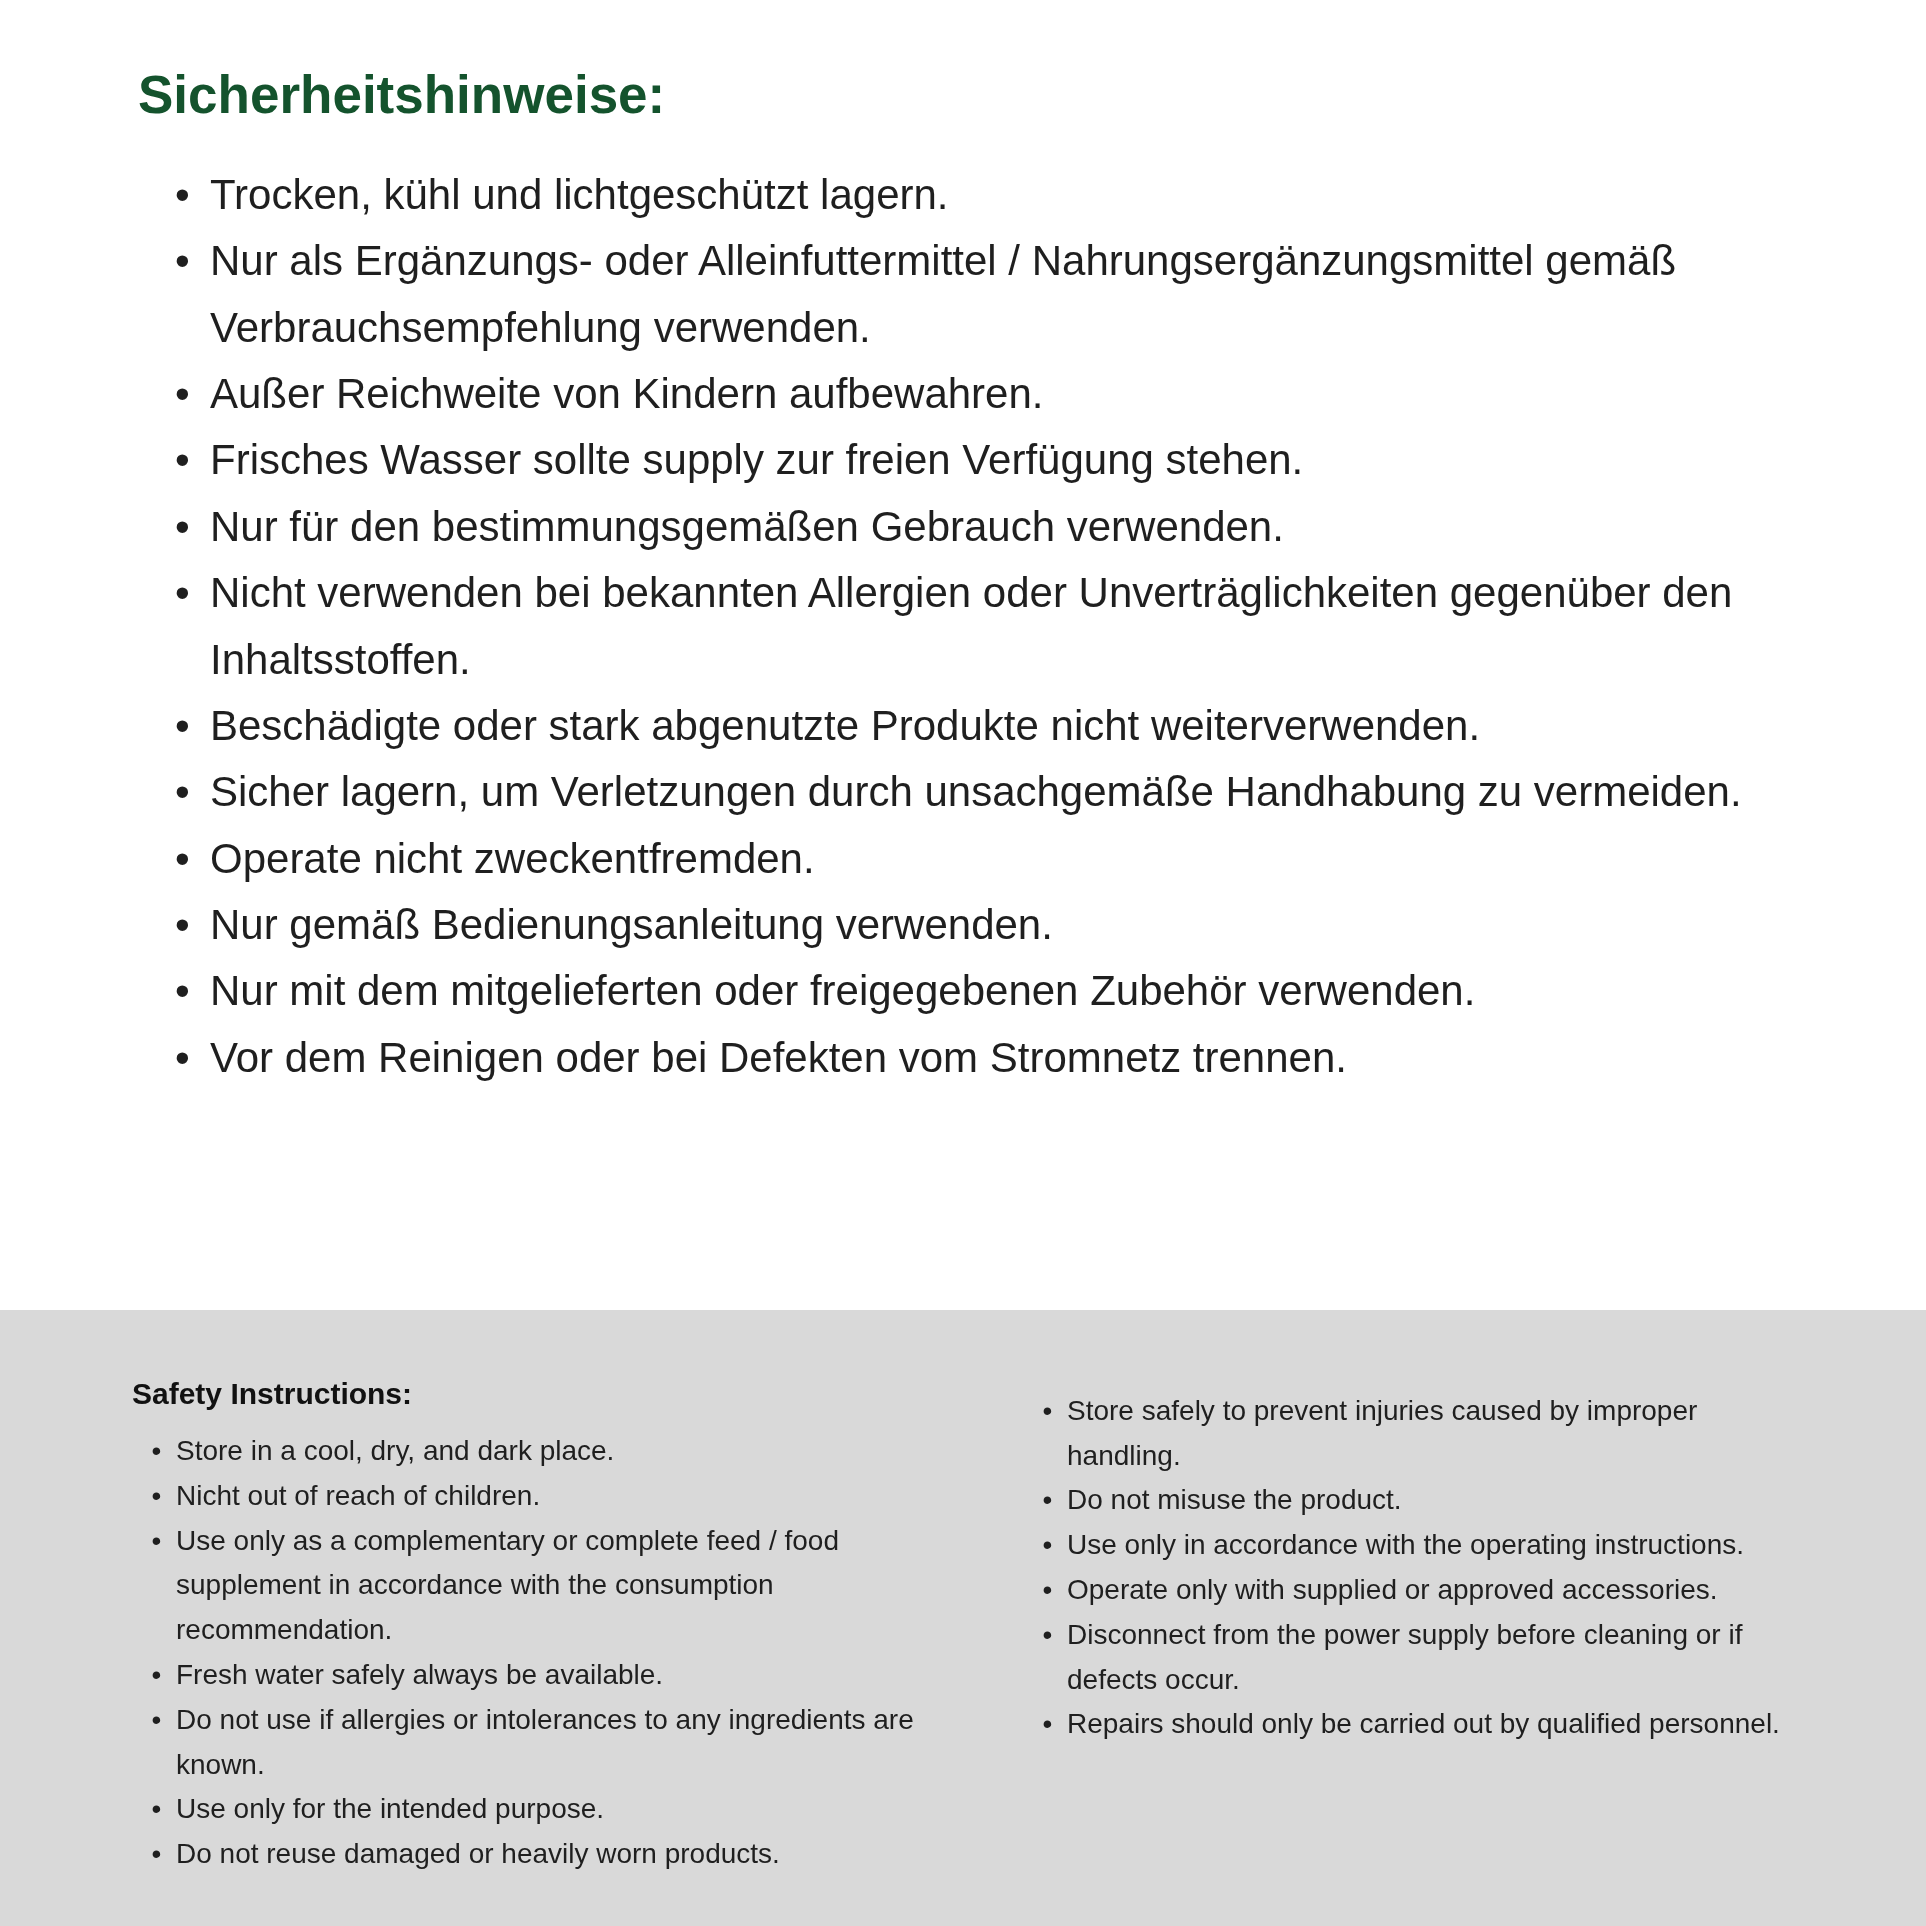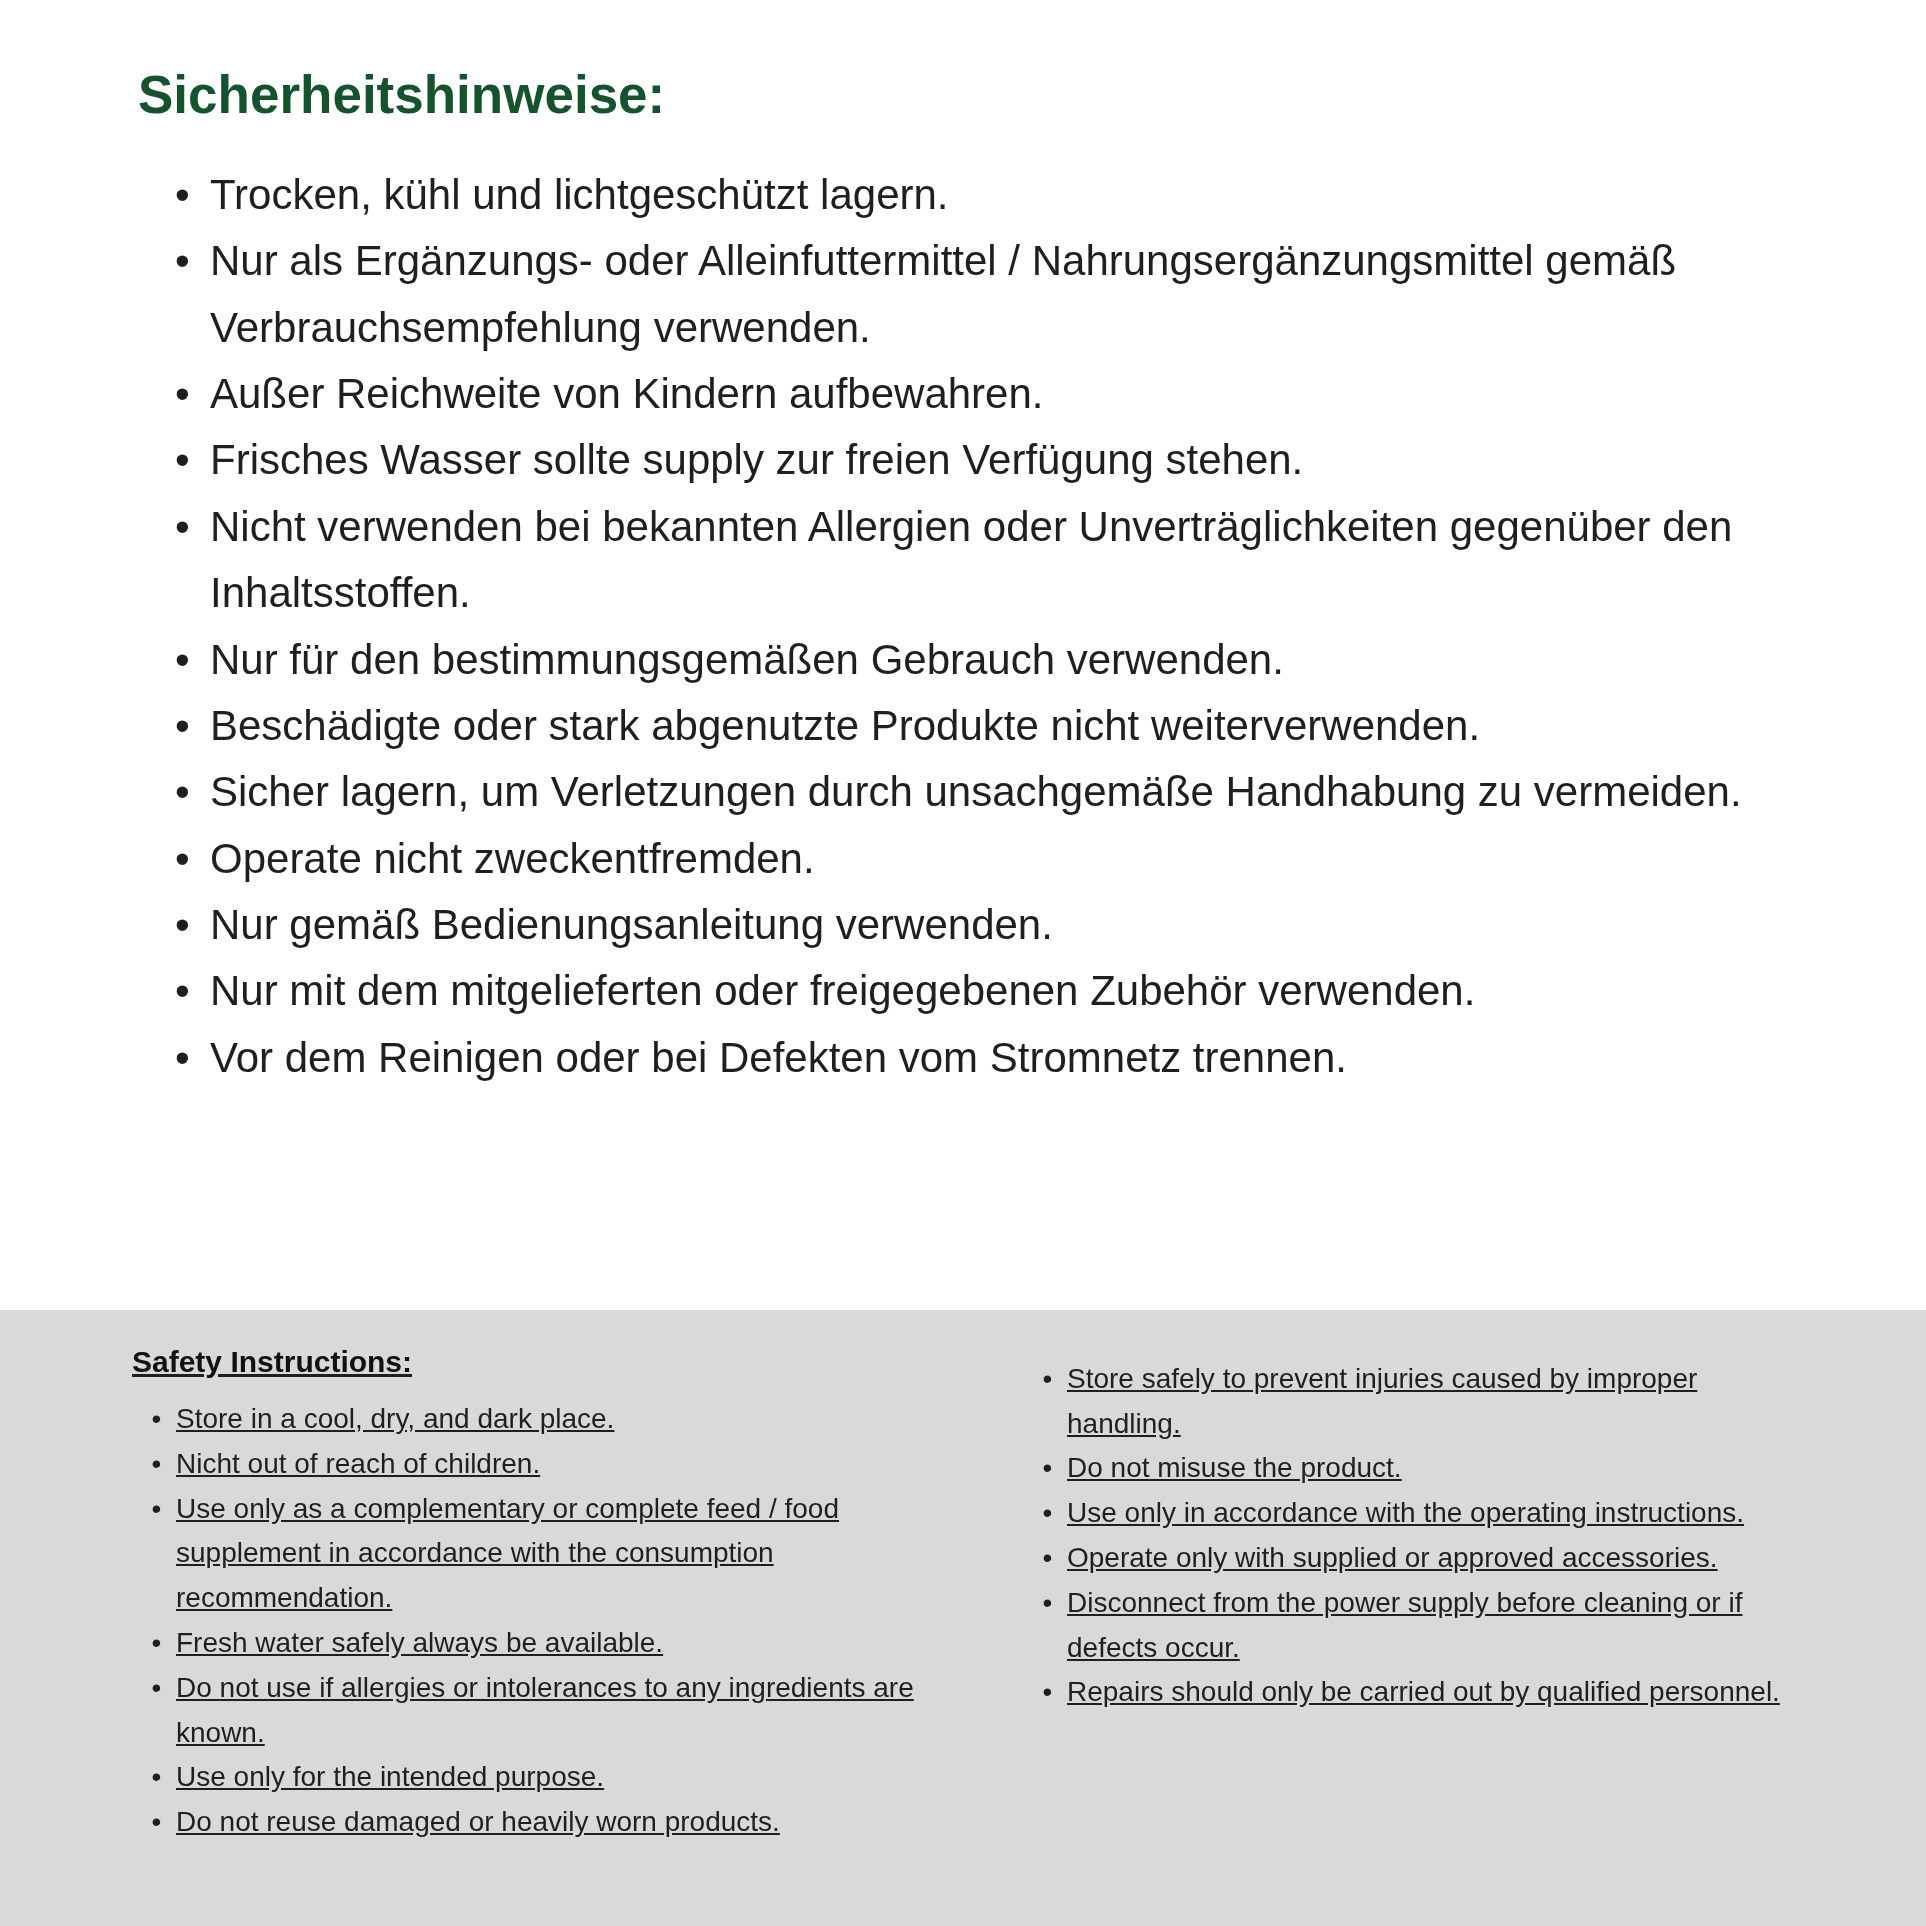--- a/index.html
+++ b/index.html
@@ -42,24 +42,23 @@
     content: "\2022";
     position: absolute;
     left: 37px;
     top: 0;
   }
 
   
   .english-section {
     height: 616px;
     background: #d9d9d9;
-    padding: 35px 109px 39px 132px;
+    padding: 67px 109px 39px 132px;
     display: flex;
     gap: 97px;
-    text-decoration: underline;
   }
   .english-col { flex: 1 1 0; }
   .english-title {
     font-size: 30px;
     font-weight: 700;
     margin: 0 0 18px 0;
     color: #111111;
   }
   .english-list {
     list-style: none;
@@ -86,22 +85,22 @@
 
 <div class="page">
 
   <section class="german-section">
     <h1 class="german-title">Sicherheitshinweise:</h1>
     <ul class="german-list">
       <li>Trocken, kühl und lichtgeschützt lagern.</li>
       <li>Nur als Ergänzungs- oder Alleinfuttermittel / Nahrungsergänzungsmittel gemäß Verbrauchsempfehlung verwenden.</li>
       <li>Außer Reichweite von Kindern aufbewahren.</li>
       <li>Frisches Wasser sollte supply zur freien Verfügung stehen.</li>
+      <li>Nur für den bestimmungsgemäßen Gebrauch verwenden.</li>
       <li>Nicht verwenden bei bekannten Allergien oder Unverträglichkeiten gegenüber den Inhaltsstoffen.</li>
-      <li>Nur für den bestimmungsgemäßen Gebrauch verwenden.</li>
       <li>Beschädigte oder stark abgenutzte Produkte nicht weiterverwenden.</li>
       <li>Sicher lagern, um Verletzungen durch unsachgemäße Handhabung zu vermeiden.</li>
       <li>Operate nicht zweckentfremden.</li>
       <li>Nur gemäß Bedienungsanleitung verwenden.</li>
       <li>Nur mit dem mitgelieferten oder freigegebenen Zubehör verwenden.</li>
       <li>Vor dem Reinigen oder bei Defekten vom Stromnetz trennen.</li>
     </ul>
   </section>
 
   <section class="english-section">

